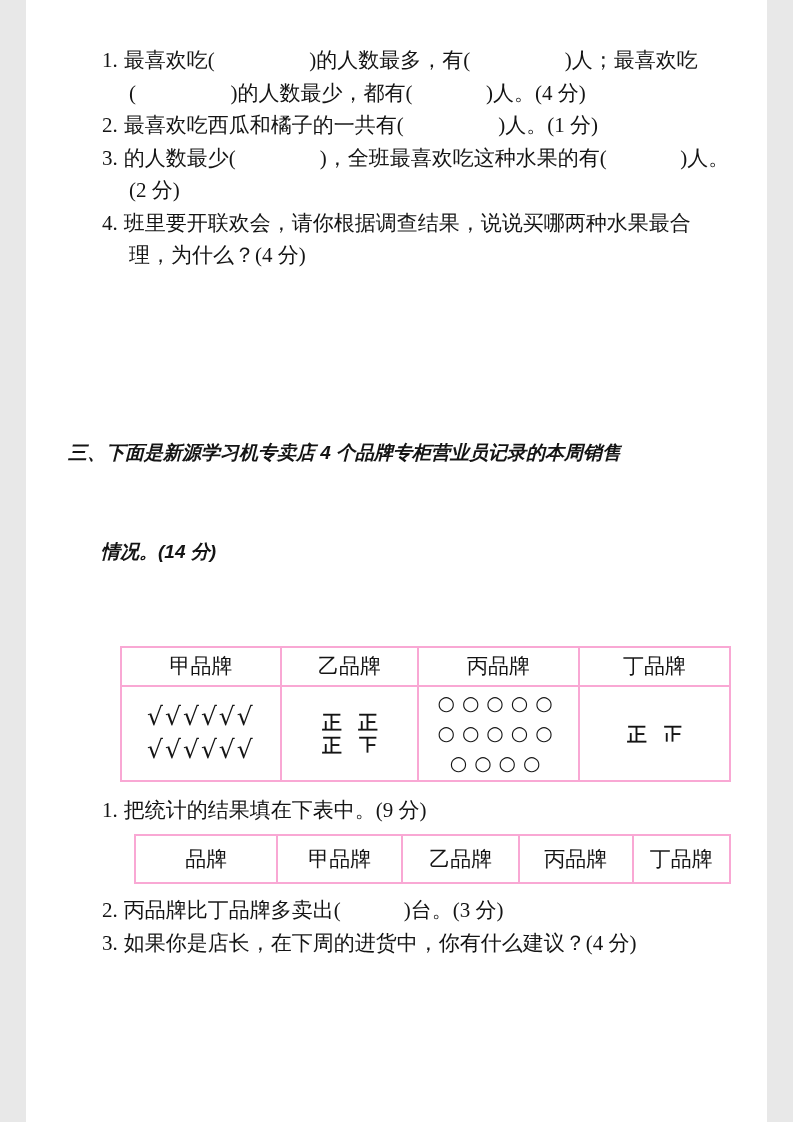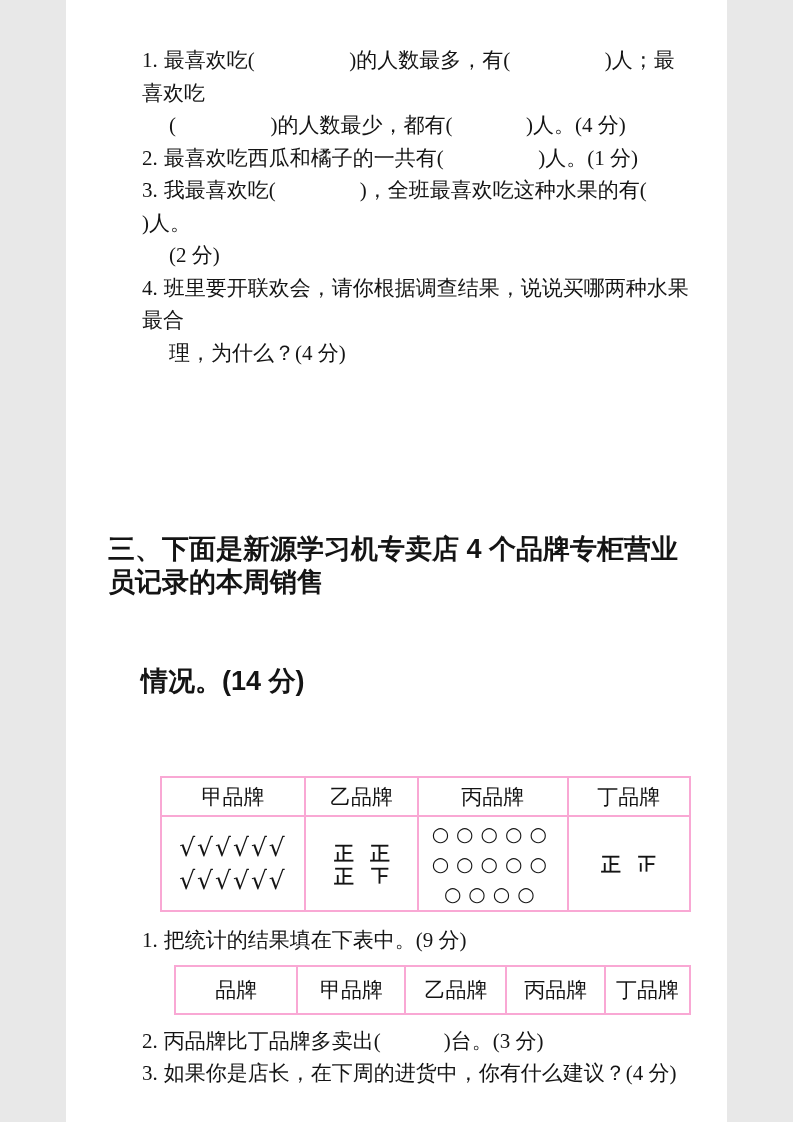--- a/index.html
+++ b/index.html
@@ -1,29 +1,29 @@
 <!DOCTYPE html>
 <html><head>
 <meta charset="utf-8">
 <style>
   html,body{margin:0;padding:0;background:#e8e8e8;}
   .page{
-    width:661px;height:1122px;margin:0 auto;background:#ffffff;
+    width:741px;height:1122px;margin:0 auto;background:#ffffff;
     box-sizing:border-box;padding:44px 36px 0 42px;overflow:hidden;
     font-family:"Liberation Serif","DejaVu Serif",serif;color:#141414;
   }
   
   .qblock{margin-left:34px;}
   .q{font-size:21px;line-height:32.5px;}
   .q .l{white-space:pre-wrap;}
   .q .l.cont{padding-left:27px;}
   .q .num{margin-right:6px;}
   
   .sec-head{font-family:"Liberation Sans","DejaVu Sans",sans-serif;font-weight:700;
-            font-size:27px;line-height:33px;white-space:pre-wrap;}
+            font-size:19px;line-height:33px;white-space:pre-wrap;font-style:italic;}
   .sec-head .l2{padding-left:33px;}
   .sec3{margin-top:98px;}
   .sec4{margin-top:78px;}
   
   table{border-collapse:collapse;table-layout:fixed;}
   th,td{border:2px solid #f9a8d4;text-align:center;vertical-align:middle;
         font-weight:normal;font-size:21px;padding:0;}
   .brand-table{margin:12px 0 0 52px;}
   .brand-table th{height:37px;}
   .brand-table td{height:93px;}
@@ -50,21 +50,21 @@
 
   <div class="qblock">
     <div class="q">
       <div class="l"><span class="num">1.</span><span>最喜欢吃(                  )的人数最多，有(                  )人；最喜欢吃</span></div>
       <div class="l cont">(                  )的人数最少，都有(              )人。(4 分)</div>
     </div>
     <div class="q">
       <div class="l"><span class="num">2.</span><span>最喜欢吃西瓜和橘子的一共有(                  )人。(1 分)</span></div>
     </div>
     <div class="q">
-      <div class="l"><span class="num">3.</span><span>我最喜欢吃(                )，全班最喜欢吃这种水果的有(              )人。</span></div>
+      <div class="l"><span class="num">3.</span><span>的人数最少(                )，全班最喜欢吃这种水果的有(              )人。</span></div>
       <div class="l cont">(2 分)</div>
     </div>
     <div class="q">
       <div class="l"><span class="num">4.</span><span>班里要开联欢会，请你根据调查结果，说说买哪两种水果最合</span></div>
       <div class="l cont">理，为什么？(4 分)</div>
     </div>
   </div>
 
   <div class="sec3">
     <div class="sec-head">

